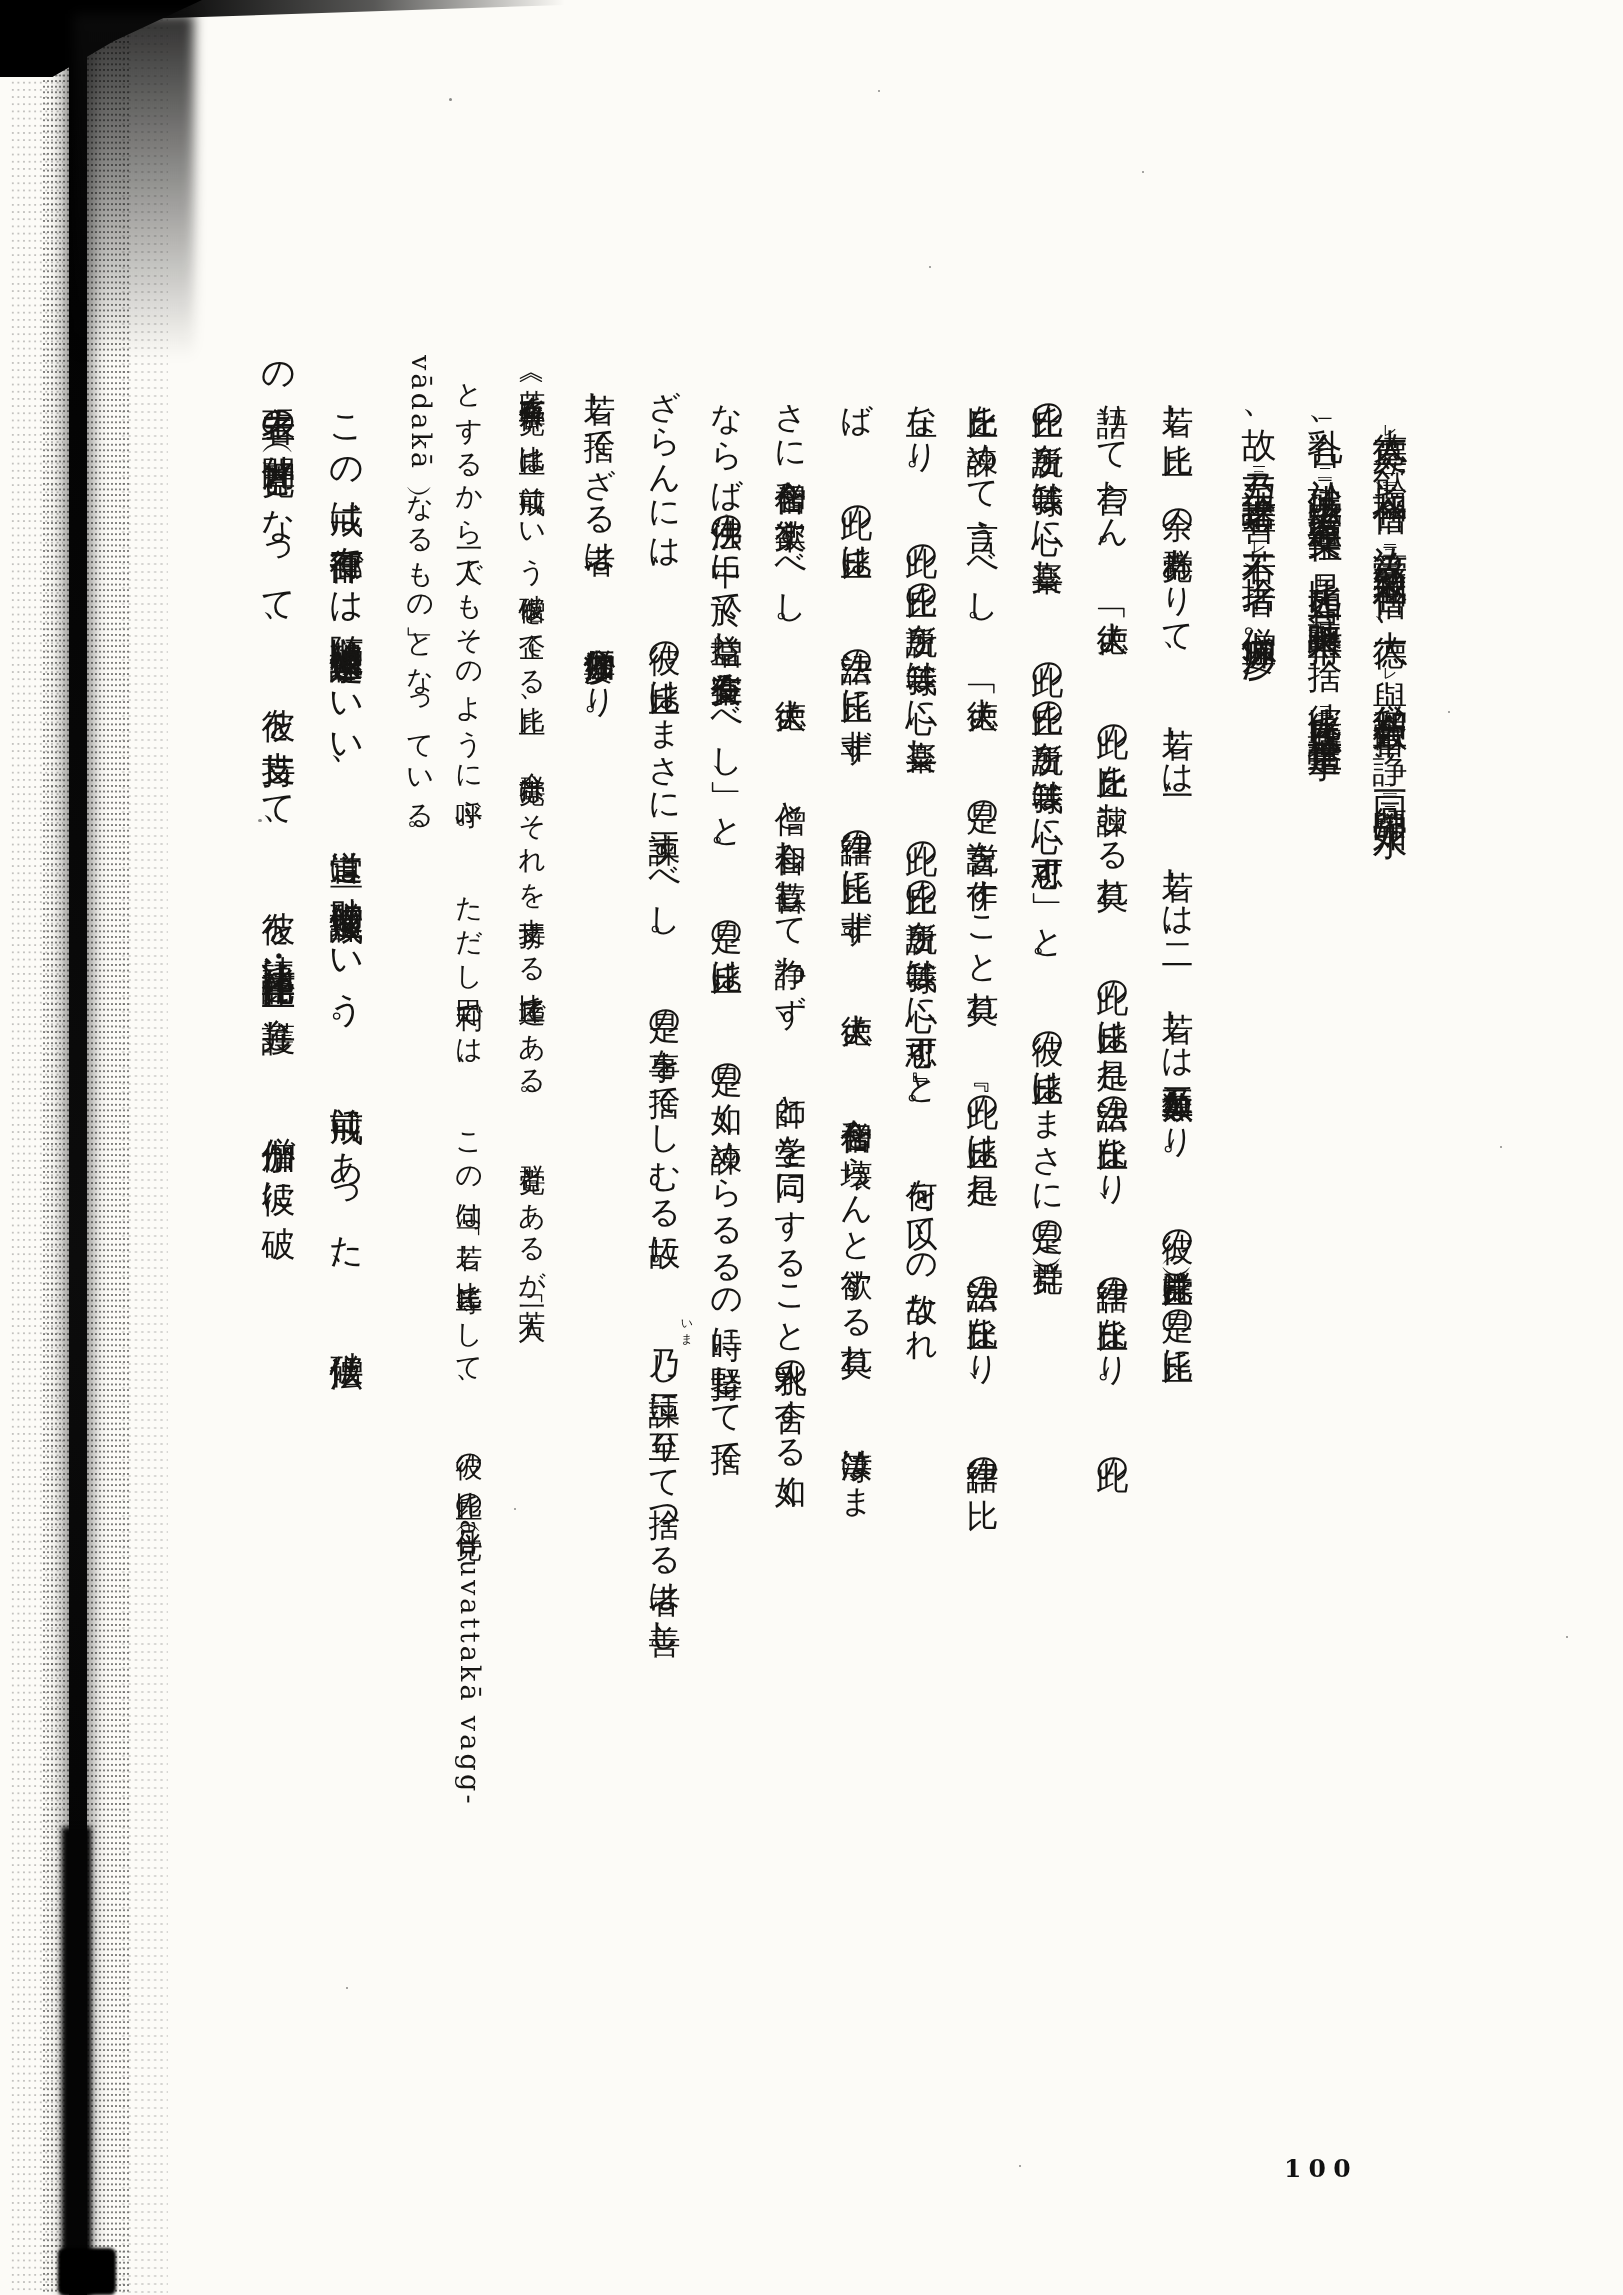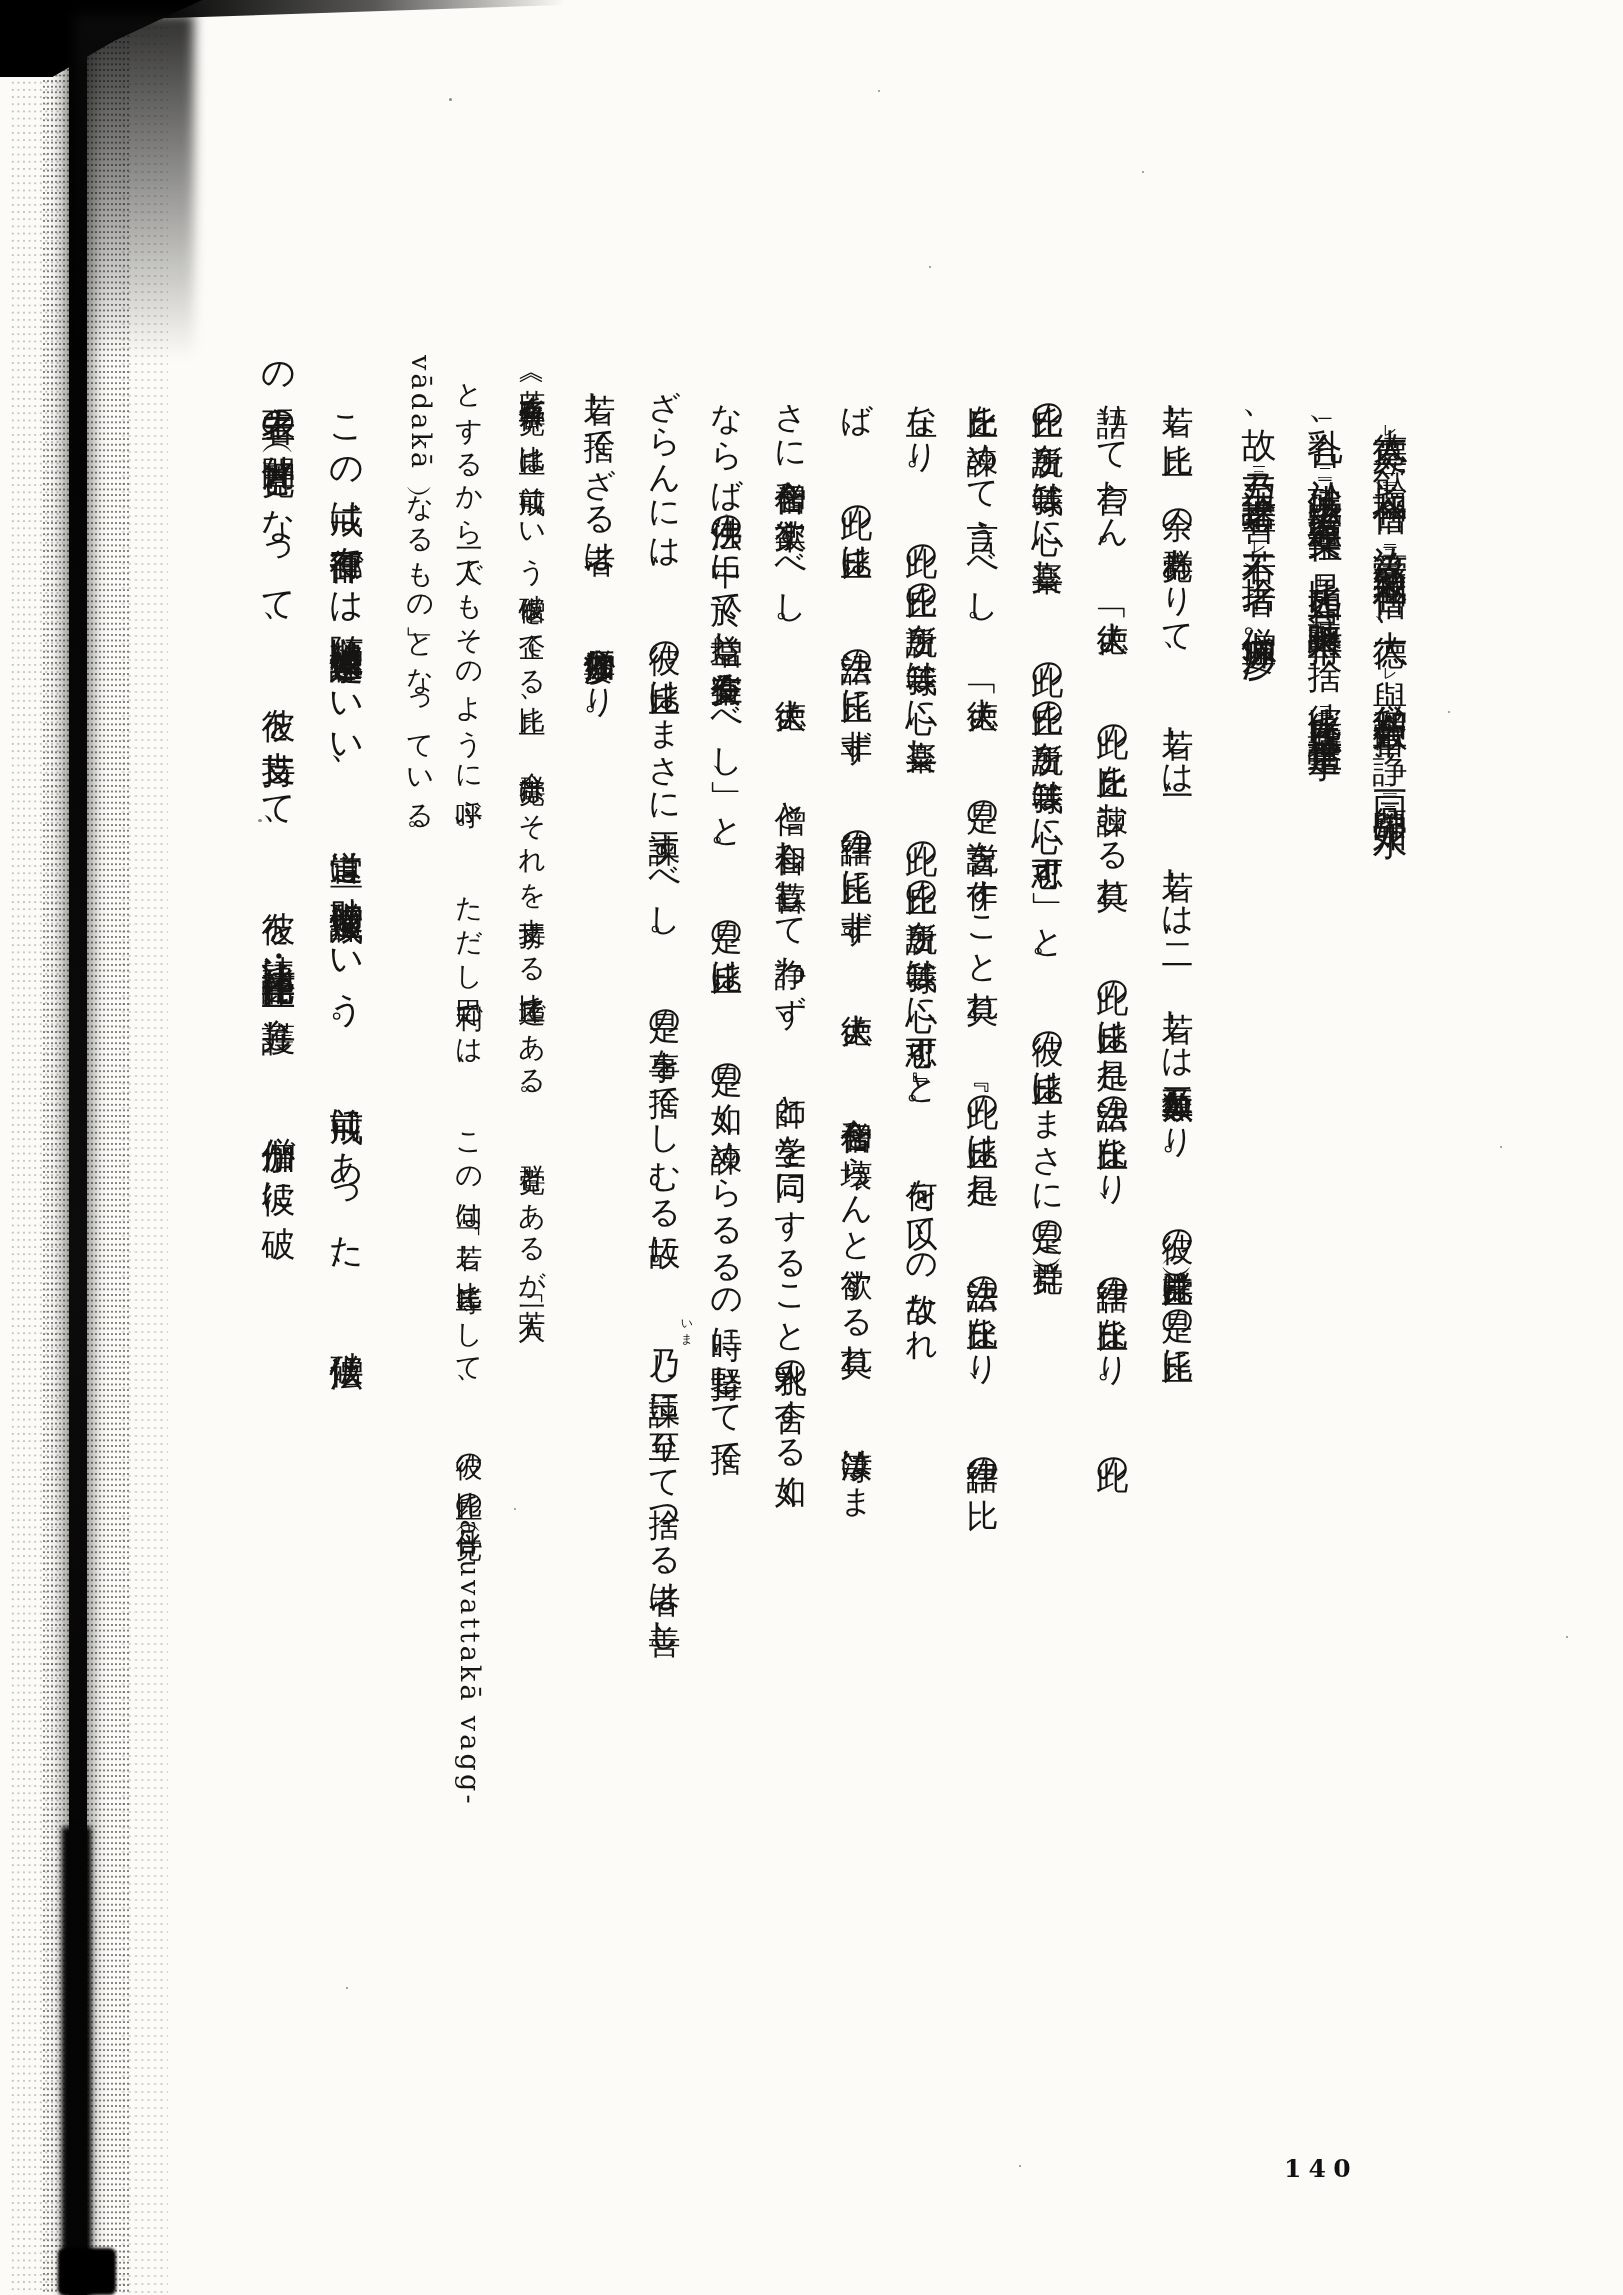--- a/index.html
+++ b/index.html
@@ -101,16 +101,16 @@
       <div class="col trans-col" style="left: 705px; top: 381px;">ならば佛法の中に於て増益し安楽住有るべし」、と。　是の比丘は、　是の如く諫めらるるの時に堅持して捨て</div>
       <div class="col trans-col" style="left: 643px; top: 367px;">ざらんには、　彼の比丘はまさに三諫すべし。　是の事を捨てしむる故に。　<ruby>乃<rt>いま</rt></ruby>し三諫に至りて捨つる者は善し。</div>
       <div class="col trans-col" style="left: 578px; top: 369px;">若し捨てざる者は、　僧伽婆戸沙なり。</div>
       <div class="col note-col" style="left: 514px; top: 365px;">《若比丘有余群党》　比丘は前戒にいう破僧を企てる比丘、　余群党はそれを支持する比丘達である。　群党とあるが「若一人」</div>
       <div class="col note-col" style="left: 451px; top: 365px;">とするから一人でもそのように呼ぶ。　ただし巴利では、　この句は「若し比丘等にして、　彼の比丘の伴党（anuvattakā vagg-</div>
       <div class="col note-col" style="left: 402px; top: 355px;">vādakā）なるもの」となっている。</div>
       <div class="col comm-col" style="left: 324px; top: 393px;">この戒は有部律では随順破僧違諫学処といい、　道宣は助破僧違諫戒という。　前戒にあった、　破僧法</div>
       <div class="col comm-col" style="left: 256px; top: 339px;">の主張者の仲間（群党）となって、　彼を支持して、　彼を法語比丘・律語比丘と弁護し、　僧伽が彼に破</div>
     </div>
 
-  <div id="page-number">140</div>
+  <div id="page-number">100</div>
 
 </div>
 
 
 </body></html>

